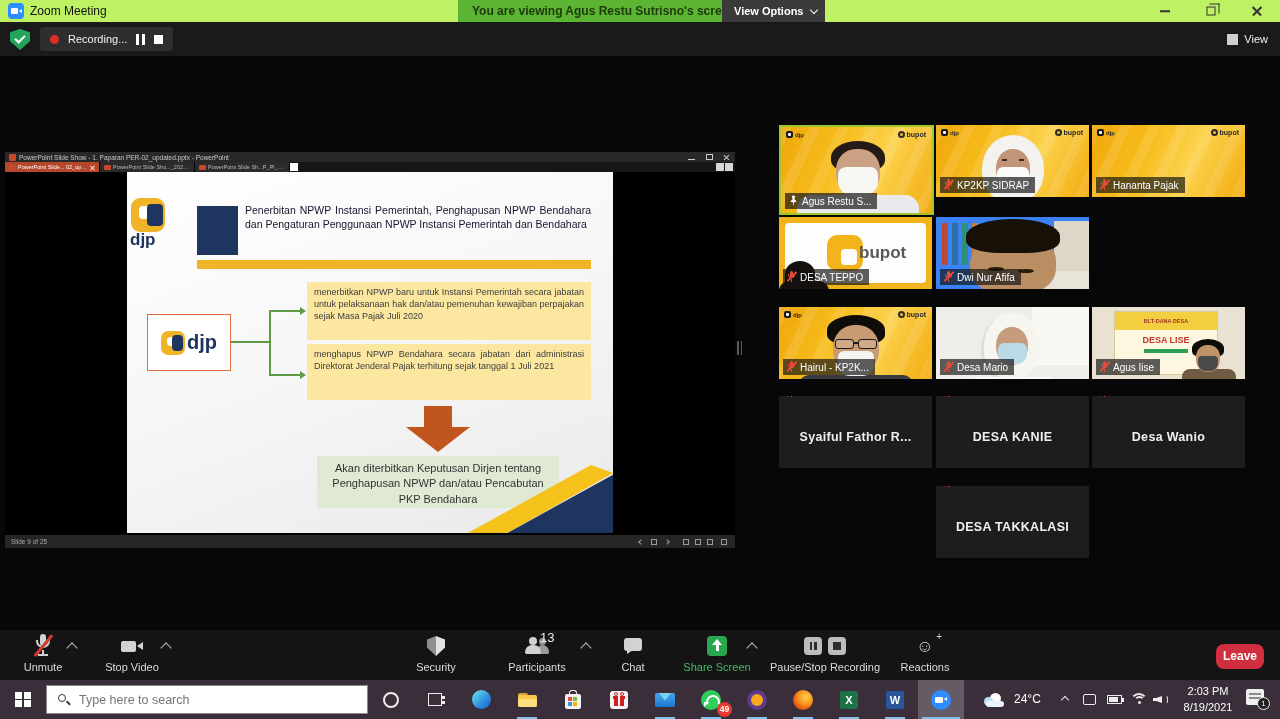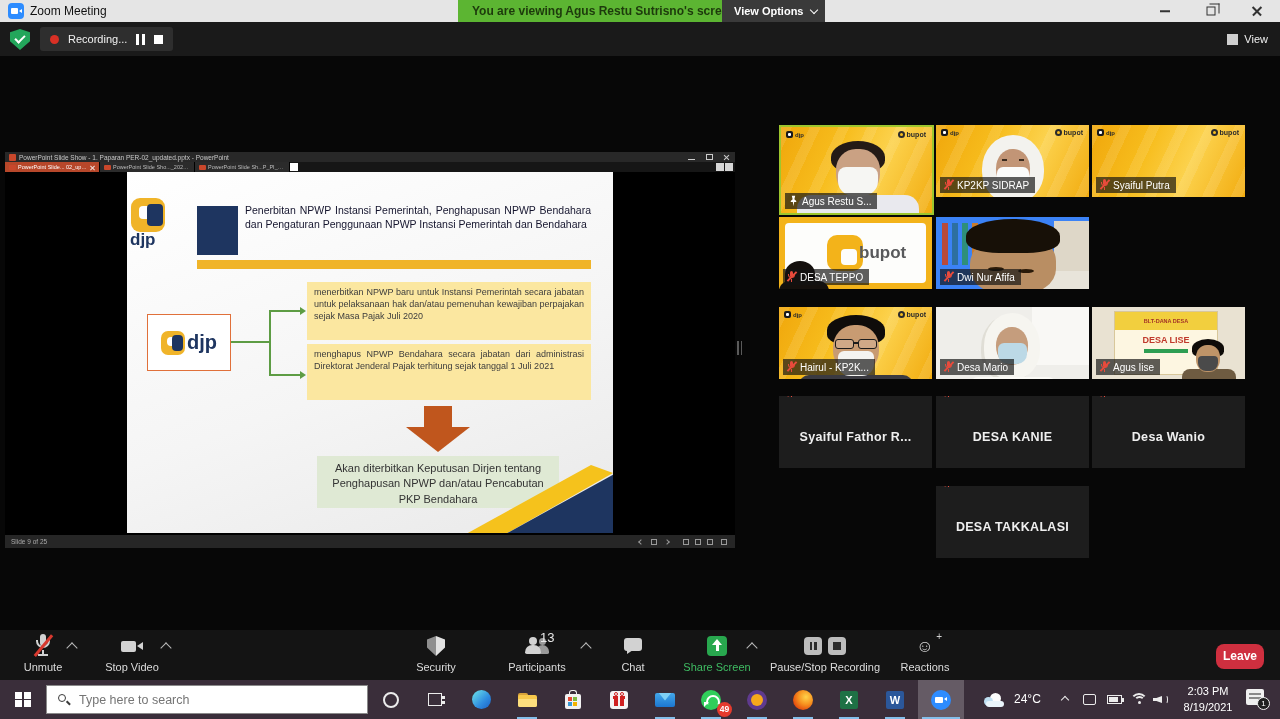--- a/index.html
+++ b/index.html
@@ -1,20 +1,20 @@
 <!DOCTYPE html>
 <html><head>
 <meta charset="utf-8">
 <style>
   *{margin:0;padding:0;box-sizing:border-box}
   html,body{width:1280px;height:719px;background:#000;font-family:"Liberation Sans",sans-serif;overflow:hidden}
   #app{position:relative;width:1280px;height:719px;background:#070707}
 
   
-  .titlebar{position:absolute;left:0;top:0;width:1280px;height:22px;background:#e5e5e5}
+  .titlebar{position:absolute;left:0;top:0;width:1280px;height:22px;background:#bef264}
   .zlogo{position:absolute;left:8px;top:3px;width:16px;height:16px;border-radius:4px;background:#2d8cff}
   .zlogo i{position:absolute;left:3px;top:5px;width:7px;height:6px;background:#fff;border-radius:1px}
   .zlogo u{position:absolute;left:10.5px;top:5.5px;width:0;height:0;border-top:2.5px solid transparent;border-bottom:2.5px solid transparent;border-right:3px solid #fff}
   .apptitle{position:absolute;left:30px;top:0;line-height:22px;font-size:12px;color:#111}
   .banner{position:absolute;left:458px;top:0;height:22px;line-height:22px;background:#5cb532;color:#1d3a0c;font-size:12px;font-weight:bold;padding:0 14px}
   .viewopts{position:absolute;left:722px;top:0;height:22px;line-height:22px;background:#3a3a3a;color:#fff;font-size:11px;font-weight:bold;padding:0 22px 0 12px;cursor:default}
   .chev{display:inline-block;width:6px;height:6px;border-right:1.5px solid #fff;border-bottom:1.5px solid #fff}
   .chev.down{transform:rotate(45deg)}
   .chev.up{transform:rotate(-135deg)}
   .chev.gray{border-color:#b9b9b9}
@@ -412,21 +412,21 @@
         <b></b>
         <span>bupot</span>
       </div>
     <div class="nlabel">
       <span class="mmic">
           <b></b>
           <i></i>
           <u></u>
           <s></s>
         </span>
-      <span>Syaiful Putra</span>
+      <span>Hananta Pajak</span>
     </div>
   </div>
 
   <div class="tile" style="left:779px;top:217px;background:#f3b31a">
     <div class="pf" style="left:6px;top:6px;right:6px;bottom:6px;background:#fdfdfb;border-radius:4px"></div>
     <div class="pf" style="left:48px;top:18px;width:36px;height:36px;background:#f3b31a;border-radius:10px"></div>
     <div class="pf" style="left:62px;top:32px;width:16px;height:16px;background:#fdfdfb;border-radius:4px"></div>
     <div class="pf" style="left:80px;top:26px;font-size:17px;font-weight:bold;color:#58595b">bupot</div>
     <div class="pf" style="left:6px;top:44px;width:30px;height:26px;background:#14100d;border-radius:50% 50% 20% 20%"></div>
     <div class="pf" style="left:0px;top:64px;width:50px;height:24px;background:#14100d;border-radius:10px 10px 0 0"></div>

